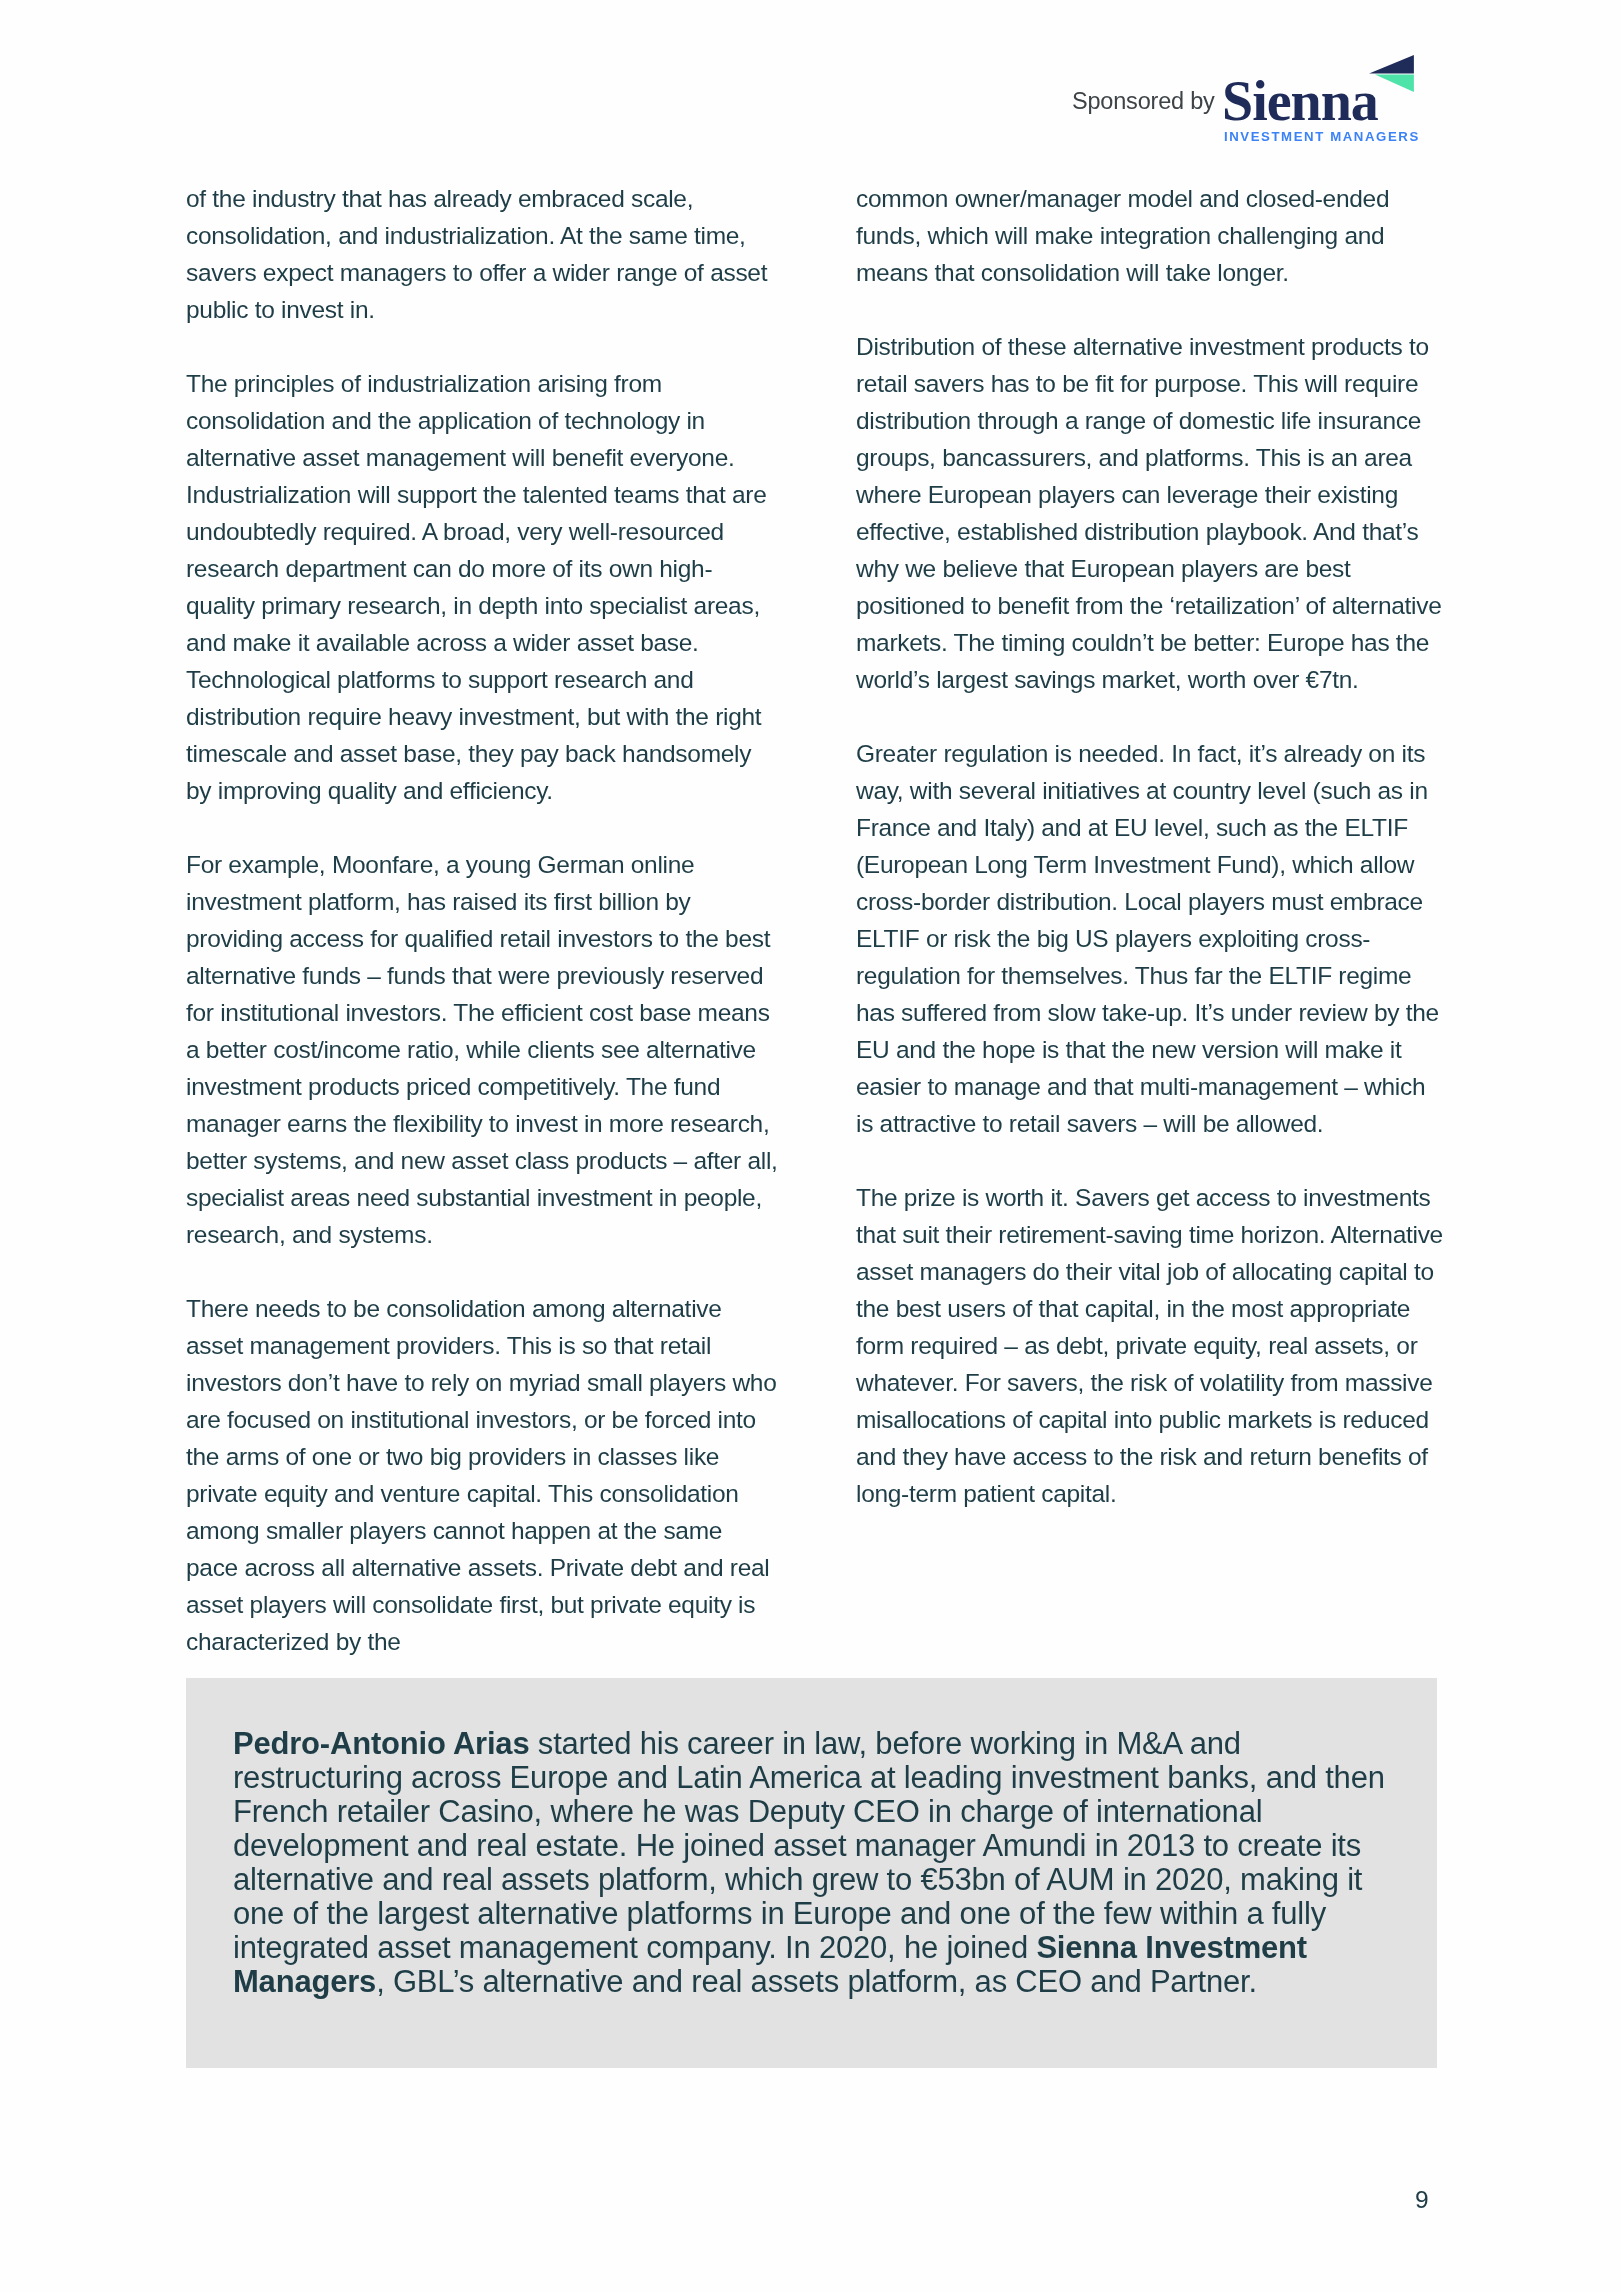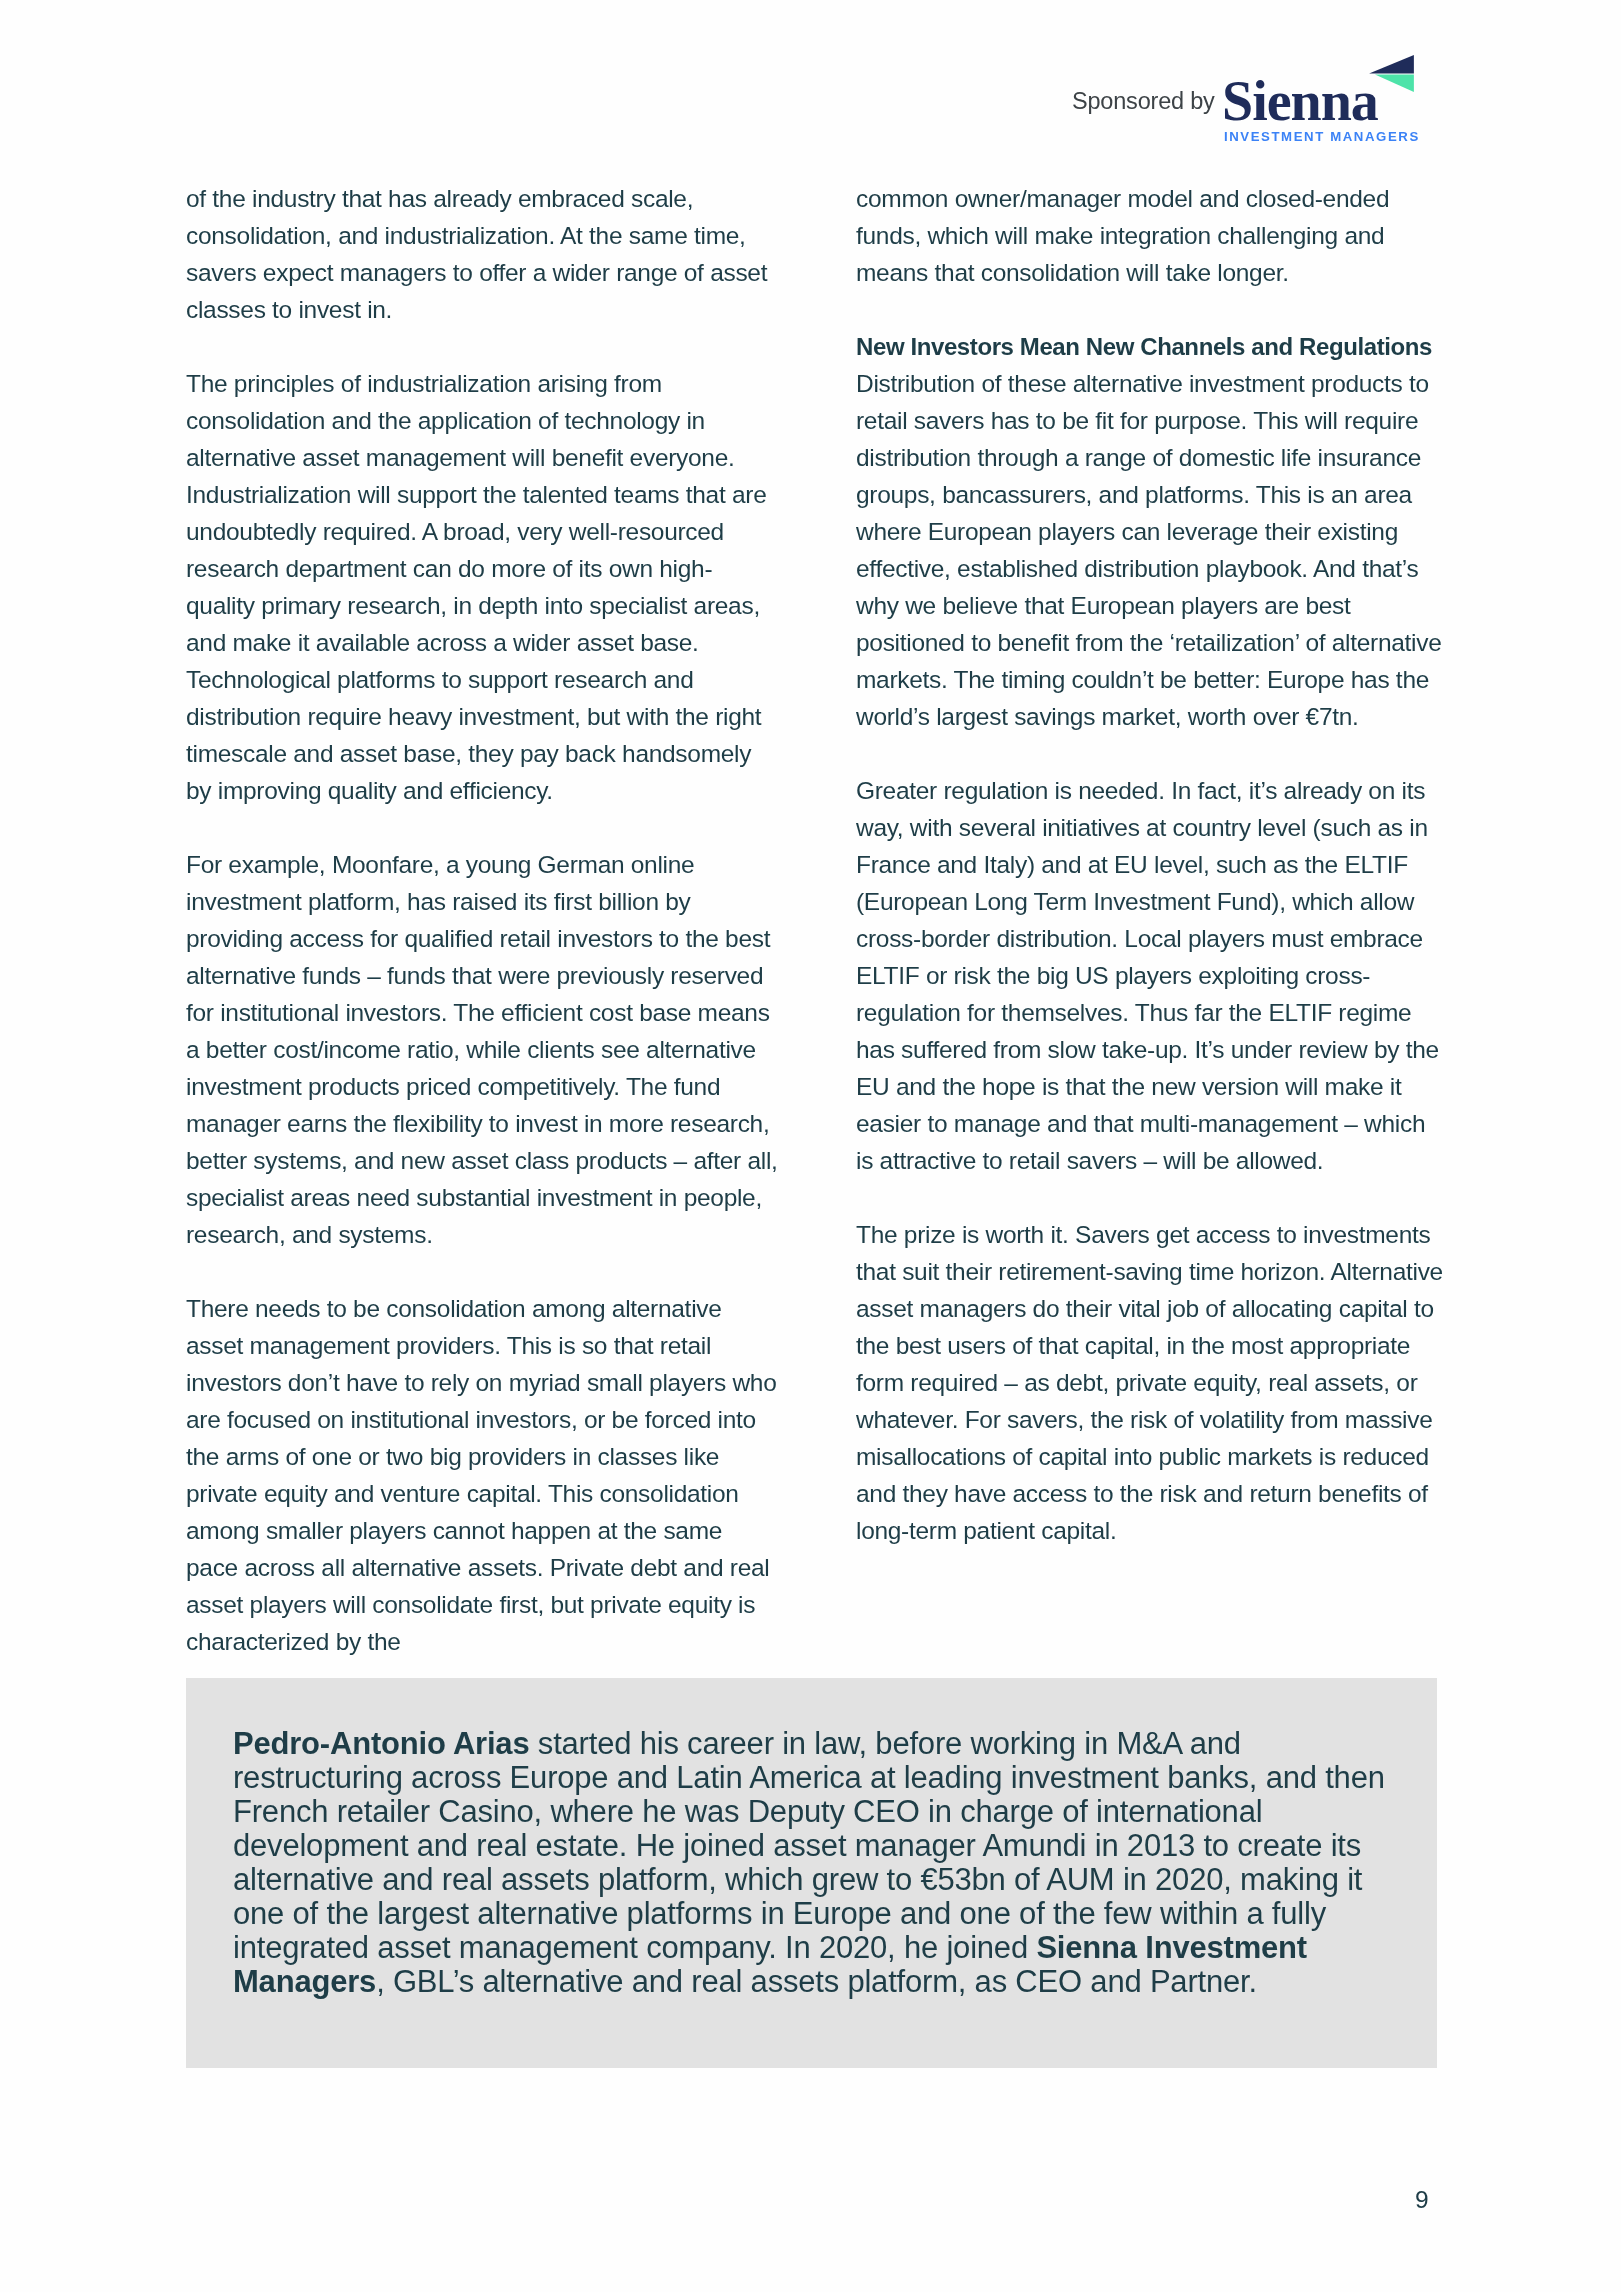--- a/index.html
+++ b/index.html
@@ -116,29 +116,28 @@
   <div class="logo">
     <svg class="logo-arrow" viewBox="0 0 46 38">
       <polygon points="0,19 46,0 46,19" fill="#1f2c5a"></polygon>
       <polygon points="6,20 46,20 46,38" fill="#4de3a9"></polygon>
     </svg>
     <div class="logo-brand">Sienna</div>
     <div class="logo-tagline">INVESTMENT MANAGERS</div>
   </div>
 
   <div class="column column-left">
-    <p>of the industry that has already embraced scale, consolidation, and industrialization. At the same time, savers expect managers to offer a wider range of asset classes to invest in.</p>
+    <p>of the industry that has already embraced scale, consolidation, and industrialization. At the same time, savers expect managers to offer a wider range of asset public to invest in.</p>
     <p>The principles of industrialization arising from consolidation and the application of technology in alternative asset management will benefit everyone. Industrialization will support the talented teams that are undoubtedly required. A broad, very well-resourced research department can do more of its own high-quality primary research, in depth into specialist areas, and make it available across a wider asset base. Technological platforms to support research and distribution require heavy investment, but with the right timescale and asset base, they pay back handsomely by improving quality and efficiency.</p>
     <p>For example, Moonfare, a young German online investment platform, has raised its first billion by providing access for qualified retail investors to the best alternative funds – funds that were previously reserved for institutional investors. The efficient cost base means a better cost/income ratio, while clients see alternative investment products priced competitively. The fund manager earns the flexibility to invest in more research, better systems, and new asset class products – after all, specialist areas need substantial investment in people, research, and systems.</p>
     <p>There needs to be consolidation among alternative asset management providers. This is so that retail investors don’t have to rely on myriad small players who are focused on institutional investors, or be forced into the arms of one or two big providers in classes like private equity and venture capital. This consolidation among smaller players cannot happen at the same pace across all alternative assets. Private debt and real asset players will consolidate first, but private equity is characterized by the</p>
   </div>
 
   <div class="column column-right">
     <p>common owner/manager model and closed-ended funds, which will make integration challenging and means that consolidation will take longer.</p>
-    <h3>New Investors Mean New Channels and Regulations</h3>
     <p>Distribution of these alternative investment products to retail savers has to be fit for purpose. This will require distribution through a range of domestic life insurance groups, bancassurers, and platforms. This is an area where European players can leverage their existing effective, established distribution playbook. And that’s why we believe that European players are best positioned to benefit from the ‘retailization’ of alternative markets. The timing couldn’t be better: Europe has the world’s largest savings market, worth over €7tn.</p>
     <p>Greater regulation is needed. In fact, it’s already on its way, with several initiatives at country level (such as in France and Italy) and at EU level, such as the ELTIF (European Long Term Investment Fund), which allow cross-border distribution. Local players must embrace ELTIF or risk the big US players exploiting cross-regulation for themselves. Thus far the ELTIF regime has suffered from slow take-up. It’s under review by the EU and the hope is that the new version will make it easier to manage and that multi-management – which is attractive to retail savers – will be allowed.</p>
     <p>The prize is worth it. Savers get access to investments that suit their retirement-saving time horizon. Alternative asset managers do their vital job of allocating capital to the best users of that capital, in the most appropriate form required – as debt, private equity, real assets, or whatever. For savers, the risk of volatility from massive misallocations of capital into public markets is reduced and they have access to the risk and return benefits of long-term patient capital.</p>
   </div>
 
   <div class="bio-box">
     <p class="bio-text">
       <b>Pedro-Antonio Arias</b><span> started his career in law, before working in M&amp;A and restructuring across Europe and Latin America at leading investment banks, and then French retailer Casino, where he was Deputy CEO in charge of international development and real estate. He joined asset manager Amundi in 2013 to create its alternative and real assets platform, which grew to €53bn of AUM in 2020, making it one of the largest alternative platforms in Europe and one of the few within a fully integrated asset management company. In 2020, he joined </span><b>Sienna Investment Managers</b><span>, GBL’s alternative and real assets platform, as CEO and Partner.</span>
     </p>
   </div>

